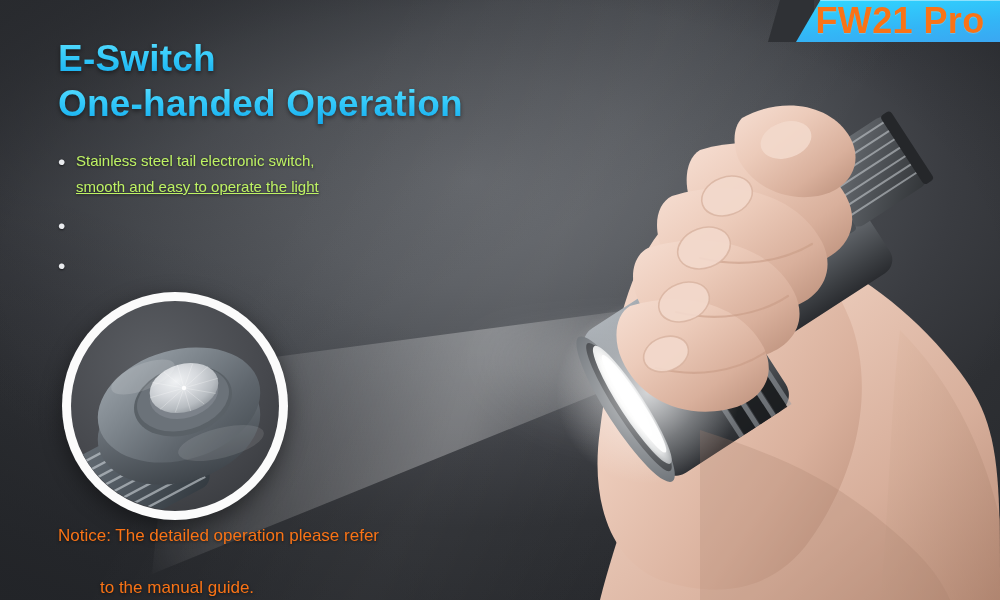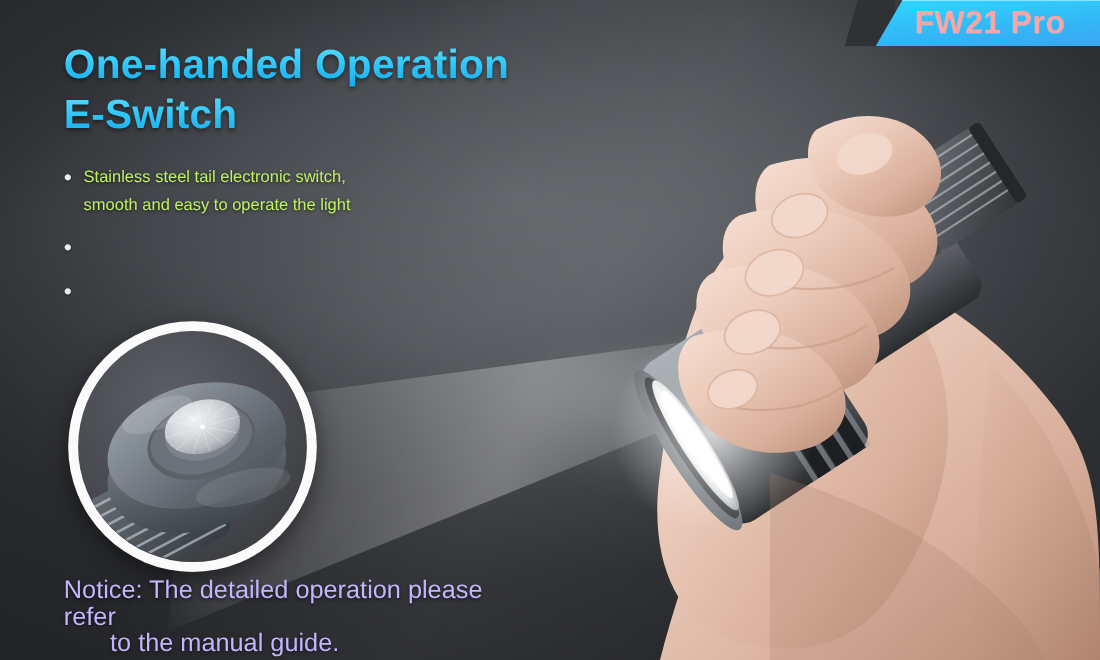--- a/index.html
+++ b/index.html
@@ -26,47 +26,47 @@
   
   .badge-wrap{position:absolute;top:0;right:0;height:42px;width:232px;}
   .badge-tail{position:absolute;top:0;left:0;height:42px;width:46px;
     background:#2f3135;clip-path:polygon(26% 0,100% 0,100% 100%,0 100%);}
   .badge-body{position:absolute;top:0;left:28px;right:0;height:42px;
     background:linear-gradient(175deg,#2fd8ff 0%,#31c8fb 28%,#33b6f6 62%,#3aa7f2 100%);
     clip-path:polygon(12% 0,100% 0,100% 100%,0 100%);
     box-shadow:inset 0 1px 0 rgba(255,255,255,.45);}
   .badge-text{position:absolute;top:0;left:44px;right:12px;height:42px;
     display:flex;align-items:center;justify-content:center;
-    font-size:29px;font-weight:bold;color:#fca5a5;letter-spacing:.4px;
+    font-size:36px;font-weight:bold;color:#f97316;letter-spacing:.4px;
     text-shadow:0 1px 0 rgba(255,255,255,.18);}
 
   
   .headline{position:absolute;left:58px;top:36px;width:620px;}
   .headline .ln{
     font-size:37px;font-weight:bold;line-height:45px;letter-spacing:.2px;
     background:linear-gradient(180deg,#63e2ff 0%,#37ccfb 42%,#1fb6f2 78%,#14a6ea 100%);
     -webkit-background-clip:text;background-clip:text;color:transparent;
     -webkit-text-fill-color:transparent;
     filter:drop-shadow(0 2px 2px rgba(0,0,0,.45));
     white-space:nowrap;}
 
   
   .bullets{position:absolute;left:58px;top:148px;width:560px;}
   .bullet{display:flex;align-items:flex-start;margin-bottom:12px;}
   .bullet .dot{flex:0 0 auto;width:18px;color:#e9ebee;font-size:21px;line-height:28px;
     text-shadow:0 1px 2px rgba(0,0,0,.55);}
   .bullet .txt{font-size:15px;line-height:26px;color:#bef264;
     text-shadow:0 1px 3px rgba(0,0,0,.6);}
-  .bullet .txt .l2{display:block;}
+  .bullet .txt .l2{display:block;text-decoration:underline;}
 
   
   .notice{position:absolute;left:58px;top:524px;width:430px;
-    font-size:23px;line-height:24px;color:#c4b5fd;
+    font-size:17px;line-height:24px;color:#f97316;
     text-shadow:0 1px 3px rgba(0,0,0,.55);}
-  .notice .l2{display:block;padding-left:42px;}
+  .notice .l2{display:block;padding-left:42px;margin-top:28px;}
 
   
   .beam{position:absolute;left:180px;top:300px;width:520px;height:330px;
     transform-origin:100% 10%;transform:rotate(6deg);
     background:linear-gradient(100deg, rgba(255,255,255,0) 0%, rgba(255,255,255,.20) 38%, rgba(255,255,255,.30) 55%, rgba(255,255,255,.10) 78%, rgba(255,255,255,0) 100%);
     clip-path:polygon(100% 0, 100% 16%, 0 100%, 0 38%);
     filter:blur(16px);pointer-events:none;}
   .beam2{position:absolute;left:300px;top:330px;width:380px;height:230px;
     background:radial-gradient(ellipse 70% 60% at 95% 10%, rgba(255,255,255,.30) 0%, rgba(255,255,255,.10) 45%, rgba(255,255,255,0) 75%);
     filter:blur(18px);pointer-events:none;}
@@ -221,22 +221,22 @@
     <path d="M700 430 C 760 450 820 470 880 520 C 920 552 940 576 950 600 L 700 600 Z" fill="#a9816d" opacity=".25"></path>
   </svg>
 
   <div class="badge-wrap">
     <div class="badge-tail"></div>
     <div class="badge-body"></div>
     <div class="badge-text">FW21 Pro</div>
   </div>
 
   <div class="headline">
+    <div class="ln">E-Switch</div>
     <div class="ln">One-handed Operation</div>
-    <div class="ln">E-Switch</div>
   </div>
 
   <div class="bullets">
     <div class="bullet">
       <span class="dot">•</span>
       <span class="txt">
         <span>Stainless steel tail electronic switch,</span>
         <span class="l2">smooth and easy to operate the light</span>
       </span>
     </div>

